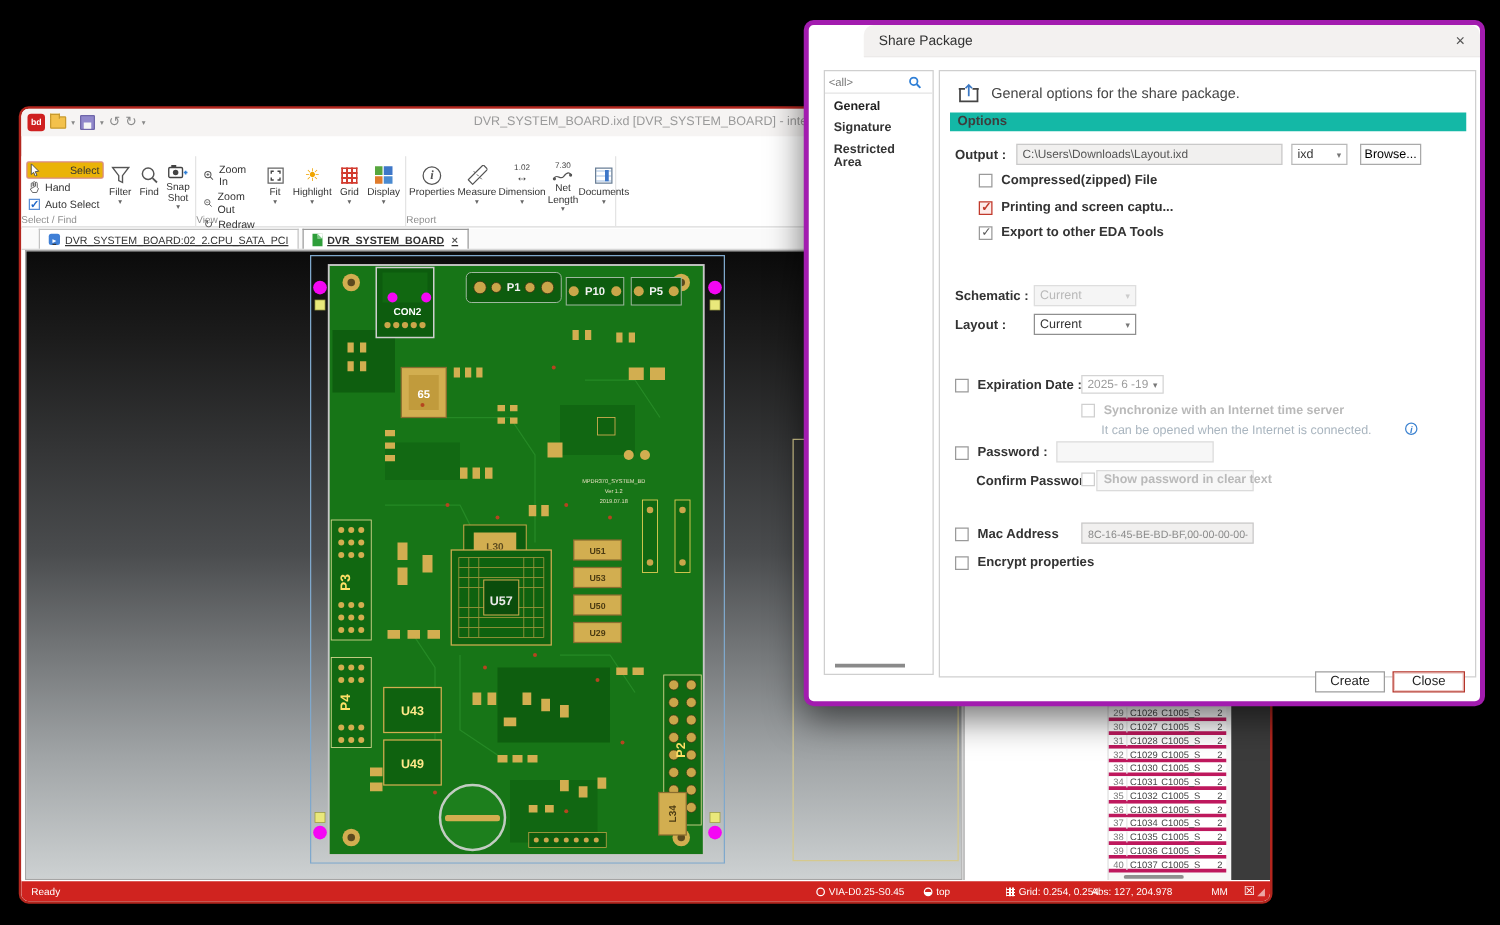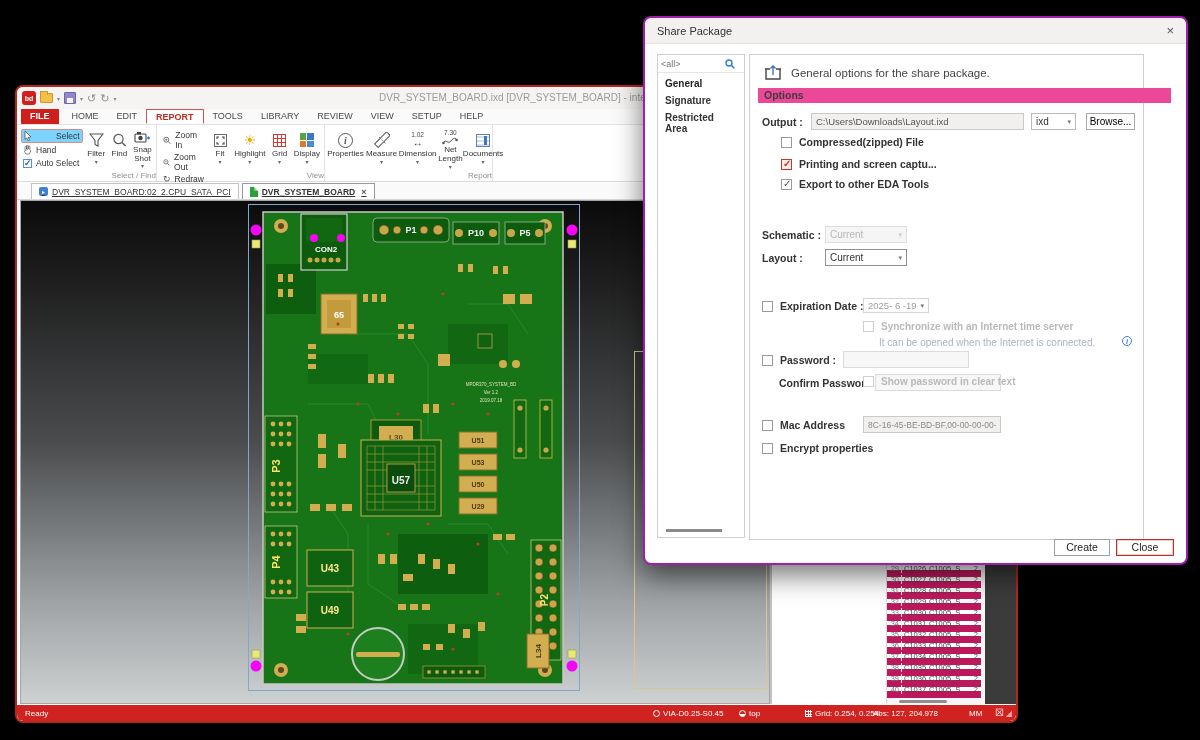--- a/index.html
+++ b/index.html
@@ -25,24 +25,24 @@
 
   .menubar { position:absolute; left:0; top:22px; right:0; height:16px; background:#fbfafa;
              border-bottom:1px solid #e3e3e3; display:flex; padding-left:4px; font-size:9px; }
   .mtab { padding:0 9px; line-height:15px; color:#4a4a4a; }
   .mtab.file { background:#cf1f1c; color:#fff; font-weight:bold; margin-right:4px; }
   .mtab.active { color:#c02a22; font-weight:bold; border:1px solid #d0554e; border-bottom:1px solid #fff; background:#fff; }
 
   .ribbon { position:absolute; left:0; top:38px; right:0; height:57px; background:#fff;
             border-bottom:1px solid #dadada; display:flex; }
   .rgroup { position:relative; height:100%; border-right:1px solid #e4e4e4; padding:3px 4px 11px; display:flex; gap:4px; }
-  .glabel { position:absolute; bottom:1px; left:0; right:0; text-align:right; font-size:8px; color:#8f8f8f; }
+  .glabel { position:absolute; bottom:1px; left:0; right:0; text-align:left; font-size:8px; color:#8f8f8f; }
   .smallcol { display:flex; flex-direction:column; justify-content:space-between; width:62px; padding:1px 0; }
   .srow { display:flex; align-items:center; gap:4px; font-size:8.5px; color:#333; padding:1px 2px; border-radius:2px; }
-  .srow.sel { background:#7dd3fc; border:1px solid #d98b85;gap:24px; }
+  .srow.sel { background:#eab308; border:1px solid #d98b85;gap:24px; }
   .bbtn { width:33px; display:flex; flex-direction:column; align-items:center; font-size:8px; color:#333; text-align:center; line-height:1.1; padding-top:2px; }
   .bbtn .bicon { height:20px; display:flex; align-items:center; justify-content:center; }
   .bbtn .bcaret { font-size:6px; color:#666; }
   .cb { width:9px; height:9px; border:1px solid #8f8f8f; background:#fff; display:inline-block; position:relative; flex:none; }
   .cb.blue { border-color:#5a8ed6; }
   .cb.blue::after { content:"✓"; position:absolute; left:0; top:-2px; font-size:9px; color:#1e66c8; font-weight:bold; }
   .icon-grid-red { width:13px; height:13px; background:
       repeating-linear-gradient(0deg,#d23b2f 0 1.5px,transparent 1.5px 4px),
       repeating-linear-gradient(90deg,#d23b2f 0 1.5px,transparent 1.5px 4px); }
   .icon-display { width:14px; height:14px; display:grid; grid-template-columns:1fr 1fr; grid-template-rows:1fr 1fr; gap:1px; }
@@ -69,52 +69,52 @@
 
   .content { position:absolute; left:0; top:113px; right:0; height:504px; background:#fff; }
   .canvas { position:absolute; left:3px; top:0; width:750px; height:504px; border:1px solid #a5a5a5;
             background:linear-gradient(180deg,#0b0b0b 0%,#1c1c1c 14%,#4a4c4e 48%,#9fa3a5 80%,#cdd1d2 100%); }
   .yrect { position:absolute; left:613px; top:150px; width:133px; height:338px; border:1px solid #d5c98e; }
   .pcb-wrap { position:absolute; left:227px; top:3px; width:332px; height:487px; }
 
   .panel-white { position:absolute; left:753px; top:0; width:116px; height:504px; background:#fff; border-left:2px solid #c2c2c2; }
   .panel-table { position:absolute; left:869px; top:0; width:99px; height:504px; background:#f7f7f7; border-left:1px solid #ddd; }
   .bom-rows { position:absolute; left:0; right:4px; top:366px; }
-  .bom-row { display:flex; height:11px; background:#fff; border-bottom:7px solid #be185d; font-size:7.5px; color:#444; align-items:center; }
+  .bom-row { display:flex; height:11px; background:#fff; border-bottom:3px solid #be185d; font-size:7.5px; color:#444; align-items:center; }
   .bom-row .c0 { width:15px; color:#777; text-align:right; padding-right:2px; border-right:1px solid #e8e8e8; }
   .bom-row .c1 { width:27px; padding-left:2px; }
   .bom-row .c2 { width:38px; }
   .bom-row .c3 { flex:1; text-align:right; padding-right:3px; }
   .bom-scroll { position:absolute; left:12px; top:500px; width:48px; height:3px; background:#8f8f8f; border-radius:2px; }
   .dark-strip { position:absolute; left:968px; top:0; width:31px; height:504px; background:#3b3b3b; }
 
   .statusbar { position:absolute; left:0; right:0; bottom:0; height:16px; background:#d0231f;
                border-radius:0 0 6px 6px; color:#fff; font-size:8px; }
   .st-item { position:absolute; top:4px; display:flex; align-items:center; gap:3px; white-space:nowrap; }
   .st-ring { width:7px; height:7px; border:1.5px solid #fff; border-radius:50%; }
   .st-dot  { width:7px; height:7px; border:1px solid #fff; border-radius:50%; background:linear-gradient(180deg,transparent 50%,#fff 50%); }
   .st-grid { width:7px; height:7px; background:
       repeating-linear-gradient(0deg,#fff 0 1px,transparent 1px 2.5px),
       repeating-linear-gradient(90deg,#fff 0 1px,transparent 1px 2.5px); }
 
   
   .dialog { position:absolute; left:643px; top:16px; width:545px; height:549px; background:#fff;
-            border:2px solid #a21caf; border-radius:8px; box-shadow:0 10px 28px rgba(0,0,0,.55); z-index:10; }
+            border:4px solid #a21caf; border-radius:8px; box-shadow:0 10px 28px rgba(0,0,0,.55); z-index:10;padding-left:44px; }
   .dlg-title { height:26px; background:#f3f1f0; border-radius:8px 8px 0 0; border-bottom:1px solid #e6e4e2;
                display:flex; align-items:center; padding:0 12px; font-size:11px; color:#333; }
   .dlg-close { margin-left:auto; font-size:13px; color:#555; line-height:1; }
   .dlg-nav { position:absolute; left:12px; top:36px; width:88px; height:484px; border:1px solid #cfcfcf; background:#fff; }
   .nav-search { height:18px; border-bottom:1px solid #e4e4e4; display:flex; align-items:center; padding:0 3px; gap:2px; }
   .nav-search input { width:62px; border:none; outline:none; font-size:9px; color:#888; font-family:inherit; background:transparent; }
   .nav-item { padding:5px 7px 1px; font-size:10px; font-weight:bold; color:#222; }
   .nav-item.dim { font-weight:bold; color:#333; }
   .nav-thumb { position:absolute; bottom:5px; left:8px; width:56px; height:3px; background:#8a8a8a; }
-  .dlg-main { position:absolute; left:104px; top:36px; width:395px; height:486px; border:1px solid #cfcfcf; background:#fff; font-size:10.5px; color:#222; }
+  .dlg-main { position:absolute; left:104px; top:36px; width:430px; height:486px; border:1px solid #cfcfcf; background:#fff; font-size:10.5px; color:#222; }
   .m-abs { position:absolute; }
-  .sec { position:absolute; left:8px; width:413px; height:15px; background:#ec4899; color:#3d3d3d;
+  .sec { position:absolute; left:8px; width:413px; height:15px; background:#14b8a6; color:#3d3d3d;
          font-weight:bold; font-size:10.5px; padding:1px 0 0 6px; }
   .lbl { font-weight:bold; color:#333; }
   .field { border:1px solid #c9c9c9; background:#f1f0ef; color:#555; font-size:9.5px; padding:0 4px;
            height:17px; line-height:15px; white-space:nowrap; overflow:hidden; font-family:inherit; width:100%; outline:none; }
   .combo { border:1px solid #b9b9b9; background:#fff; height:17px; display:flex; align-items:center;
            padding:0 4px; font-size:10px; color:#333; justify-content:space-between; }
   .combo.disabled { border-color:#dedede; background:#f5f5f5; color:#b9b9b9; }
   .combo .car { font-size:7px; color:#777; }
   .combo.disabled .car { color:#ccc; }
   .btn { position:absolute; bottom:7px; height:17px; background:#fff; font-size:10.5px; text-align:center;
@@ -144,32 +144,20 @@
       <span class="qa-folder"></span>
       <span class="qa-caret">▾</span>
       <span class="qa-save"></span>
       <span class="qa-caret">▾</span>
       <span class="qa-glyph">↺</span>
       <span class="qa-glyph">↻</span>
       <span class="qa-caret">▾</span>
       <div class="win-title">DVR_SYSTEM_BOARD.ixd [DVR_SYSTEM_BOARD] - interCAD Edit</div>
     </div>
 
-    <div class="menubar">
-      <span class="mtab file">FILE</span>
-      <span class="mtab">HOME</span>
-      <span class="mtab">EDIT</span>
-      <span class="mtab active">REPORT</span>
-      <span class="mtab">TOOLS</span>
-      <span class="mtab">LIBRARY</span>
-      <span class="mtab">REVIEW</span>
-      <span class="mtab">VIEW</span>
-      <span class="mtab">SETUP</span>
-      <span class="mtab">HELP</span>
-    </div>
 
     <div class="ribbon">
 
       <div class="rgroup" style="width:140px">
         <div class="smallcol">
           <div class="srow sel">
             <svg width="8" height="10" viewBox="0 0 8 10">
                 <path d="M1 0 L7 6 L4.2 6.3 L5.6 9.3 L4.3 10 L2.9 6.9 L1 8.5 Z" fill="#fff" stroke="#444" stroke-width=".7"></path>
               </svg>
             <span>Select</span>

